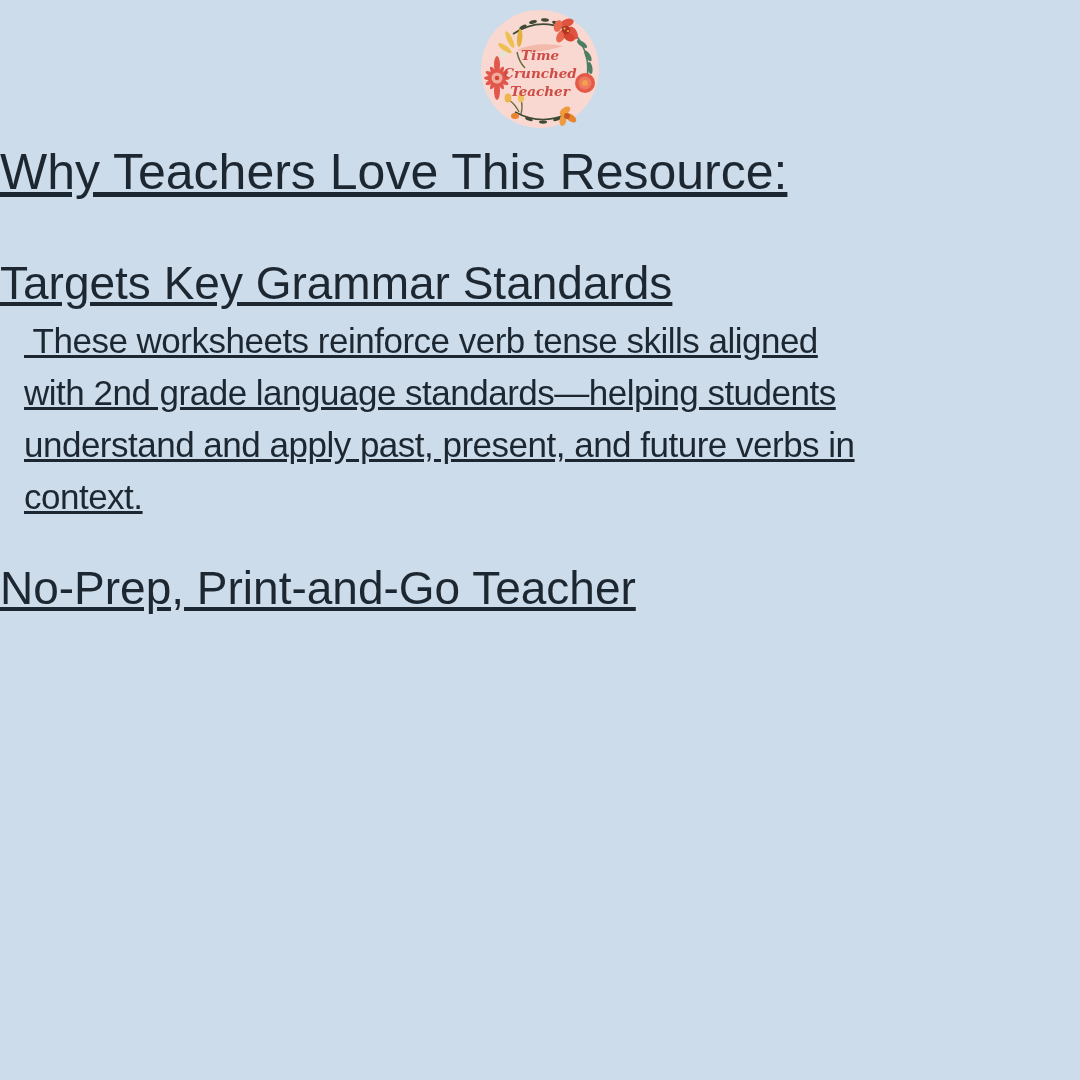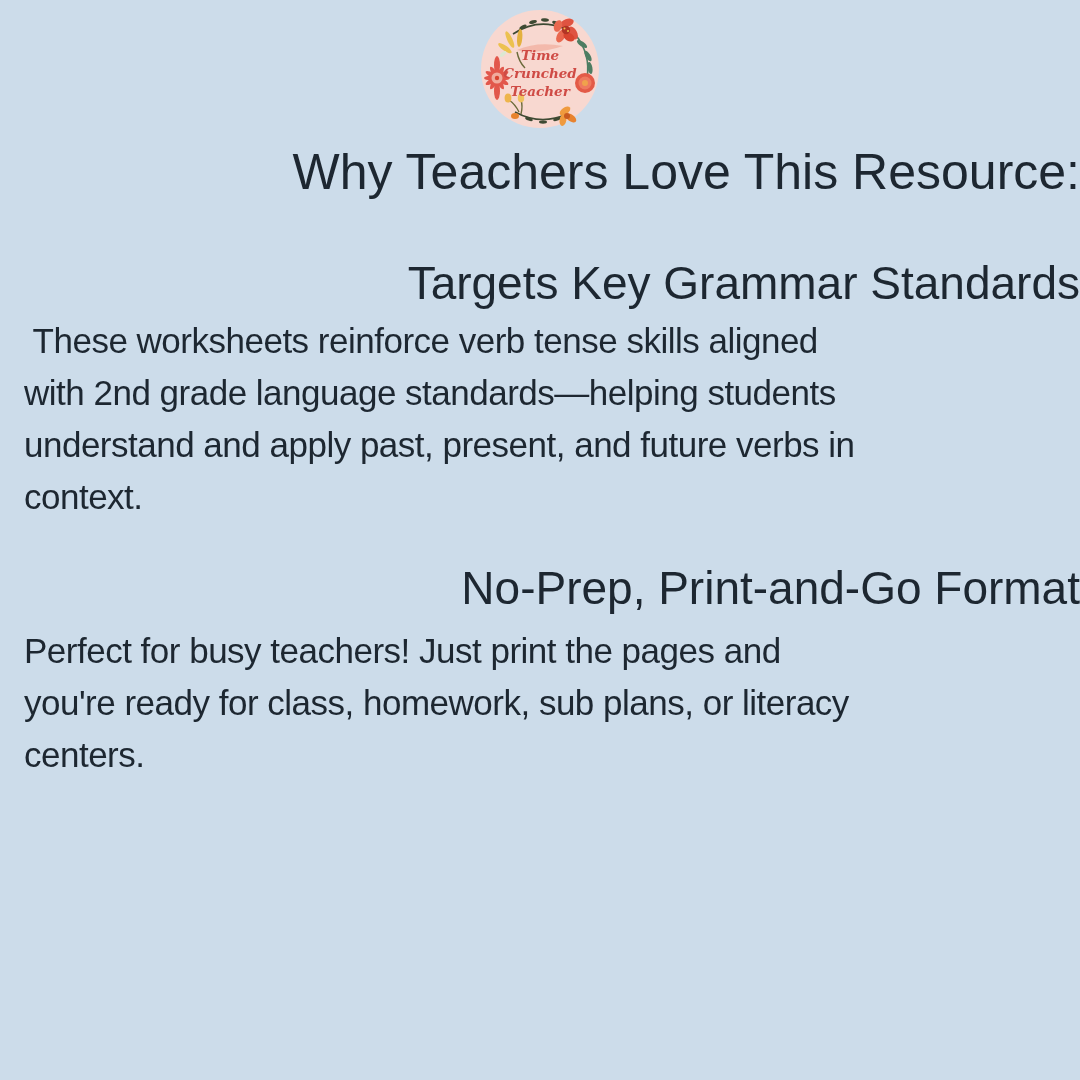--- a/index.html
+++ b/index.html
@@ -13,41 +13,42 @@
     overflow: hidden;
     font-family: "Liberation Sans", sans-serif;
     color: #1d2731;
   }
   .canvas {
     position: relative;
     width: 1080px;
     height: 876px;
     box-sizing: border-box;
     padding-top: 8px;
+    text-decoration: underline;
   }
   .logo-badge {
     width: 122px;
     height: 122px;
     margin: 0 auto;
     position: relative;
   }
   .logo-badge svg { display: block; }
   .page-title {
     margin: 12px 0 0 0;
-    text-align: right;
+    text-align: left;
     font-size: 50px;
     font-weight: 400;
     letter-spacing: 0px;
     line-height: 60px;
     white-space: pre;
   }
   .section { margin: 0; }
   .section-heading {
     margin: 0;
-    text-align: right;
+    text-align: left;
     font-size: 46px;
     font-weight: 400;
     line-height: 56px;
     white-space: pre;
   }
   .section-body {
     margin: 4px 0 0 0;
     padding: 0 26px 0 24px;
     font-size: 35px;
     font-weight: 400;
@@ -154,22 +155,19 @@
 
   <div class="section section-1">
     <h2 class="section-heading">Targets Key Grammar Standards</h2>
     <div class="section-body"> These worksheets reinforce verb tense skills aligned
 with 2nd grade language standards—helping students
 understand and apply past, present, and future verbs in
 context.</div>
   </div>
 
   <div class="section section-2">
-    <h2 class="section-heading">No-Prep, Print-and-Go Format</h2>
-    <div class="section-body">Perfect for busy teachers! Just print the pages and
-you're ready for class, homework, sub plans, or literacy
-centers.</div>
+    <h2 class="section-heading">No-Prep, Print-and-Go Teacher</h2>
   </div>
 
   <div class="section section-3">
   </div>
 
 </div>
 
 </body></html>

